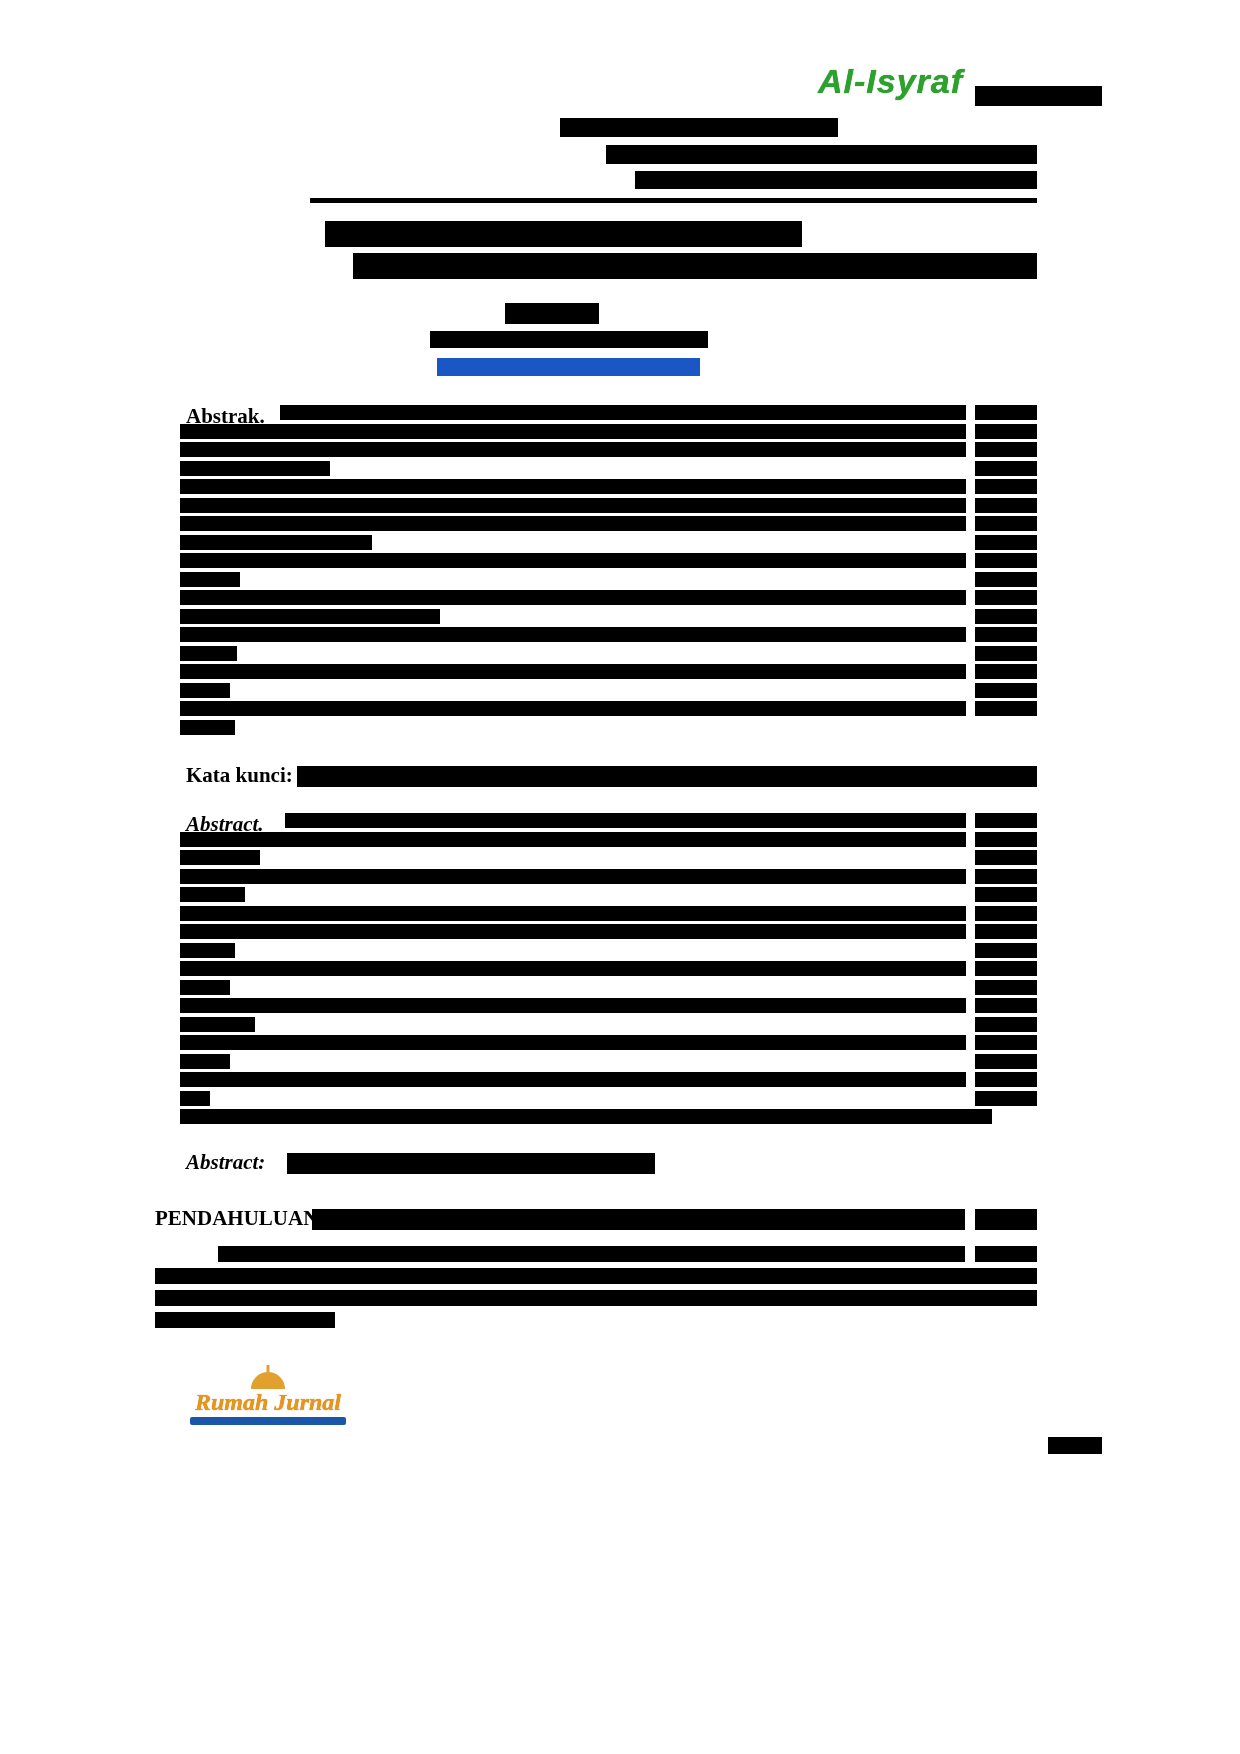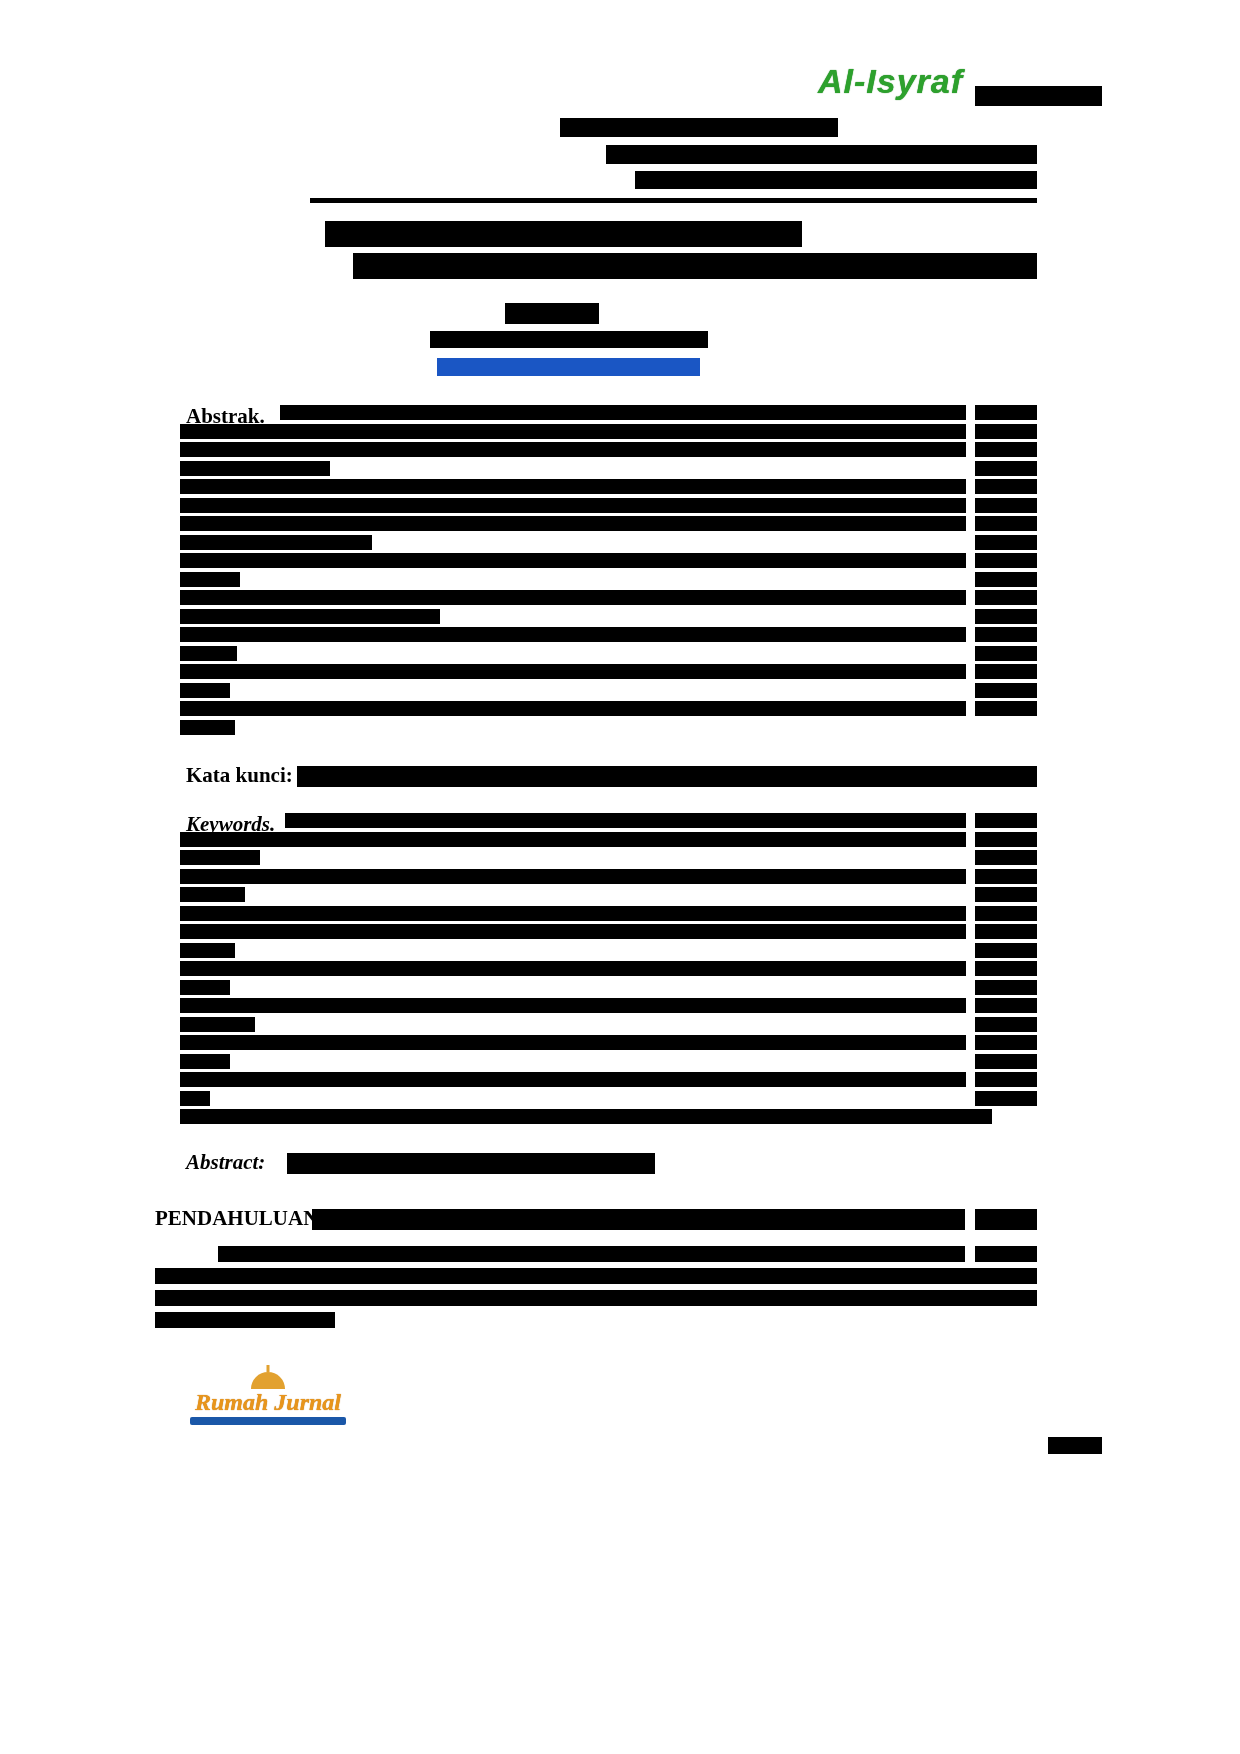--- a/index.html
+++ b/index.html
@@ -136,21 +136,21 @@
         <div class="rbit"></div>
       </div>
     <div class="rrow">
         <div class="rmain" style="left:0;width:55px;"></div>
       </div>
   </div>
 
   <div class="label" style="left:186px;top:763px;">Kata kunci:</div>
   <div class="rb" style="left:297px;top:766px;width:740px;height:21px;"></div>
 
-  <div class="label italic" style="left:186px;top:812px;">Keywords.</div>
+  <div class="label italic" style="left:186px;top:812px;">Abstract.</div>
   <div class="redact-block" style="left:180px;top:813px;width:857px;">
     <div class="rrow">
         <div class="rmain" style="left:105px;width:681px;"></div>
         <div class="rbit"></div>
       </div>
     <div class="rrow">
         <div class="rmain" style="left:0;width:786px;"></div>
         <div class="rbit"></div>
       </div>
     <div class="rrow">

